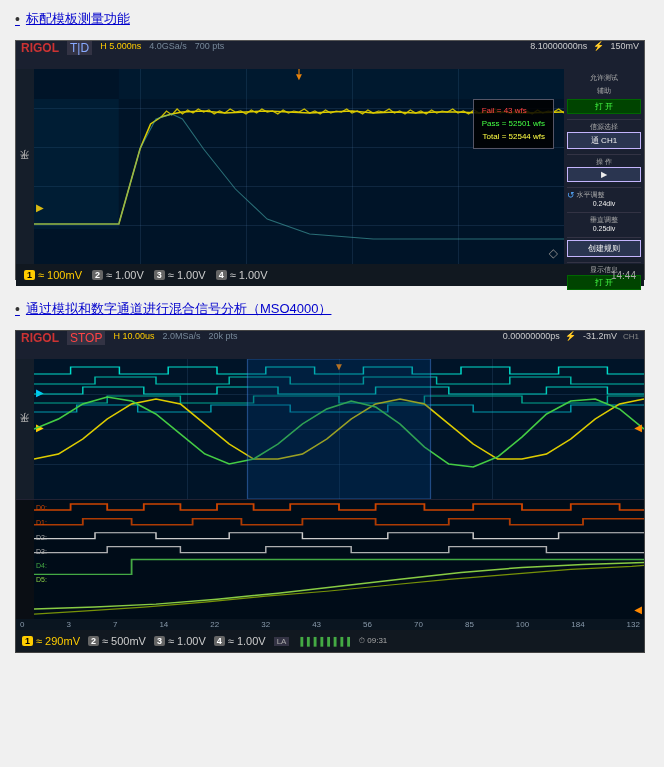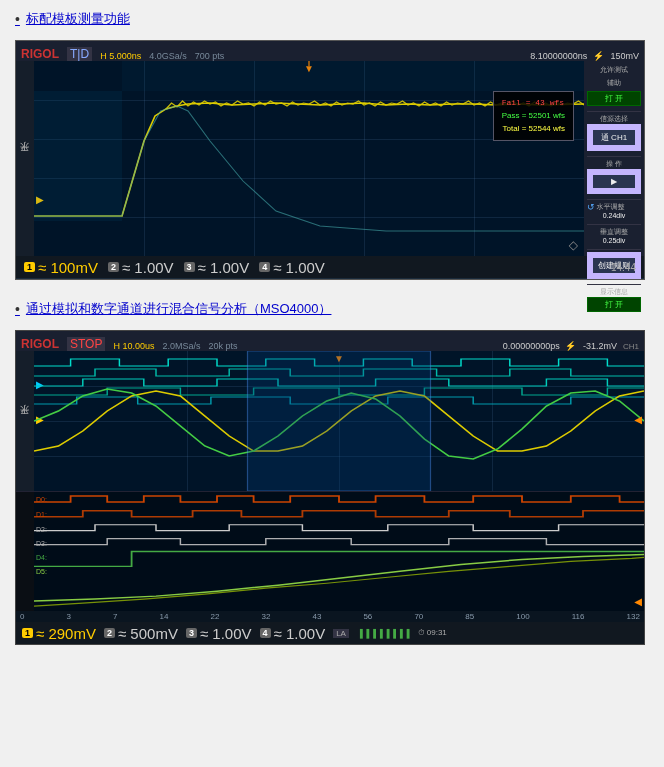--- a/index.html
+++ b/index.html
@@ -34,23 +34,23 @@
     }
 
     
     .osc1 {
       width: 630px;
       height: 240px;
     }
 
     .osc-header {
       display: flex;
-      align-items: flex-end;
+      align-items: flex-start;
       background: #1a2030;
-      height: 20px;
+      height: 28px;
       font-size: 10px;
       color: #ccc;
       padding: 0 5px;
       gap: 8px;
     }
     .osc-header .brand {
       color: #cc3333;
       font-weight: bold;
       font-size: 12px;
     }
@@ -124,42 +124,42 @@
       font-weight: bold;
       padding: 0 3px;
       font-size: 9px;
       border-radius: 2px;
     }
     .ch-num-grey {
       background: #666;
       color: #fff;
     }
     .ch-val {
-      font-size: 15px;
+      font-size: 11px;
     }
     .time-display {
       margin-left: auto;
       color: #aaa;
       font-size: 10px;
     }
 
     
     .osc1-right {
-      width: 60px;
+      width: 80px;
       background: #1a2030;
       display: flex;
       flex-direction: column;
       padding: 4px 3px;
       gap: 3px;
       font-size: 8px;
       color: #ddd;
     }
     .panel-btn {
       background: #2a3550;
-      border: 6px solid #c4b5fd;
+      border: 1px solid #c4b5fd;
       color: #eee;
       padding: 2px 4px;
       font-size: 8px;
       text-align: center;
     }
     .panel-label {
       color: #aaa;
       font-size: 7px;
       text-align: center;
     }
@@ -190,21 +190,21 @@
       position: absolute;
       top: 30px;
       right: 10px;
       background: rgba(0,0,0,0.85);
       border: 1px solid #556;
       color: #ddd;
       font-size: 8px;
       padding: 5px 8px;
       line-height: 1.6;
     }
-    .popup-box .fail { color: #ff4444; font-family: Liberation Mono, monospace; }
+    .popup-box .fail { color: #ff4444; }
     .popup-box .pass { color: #44ff44; }
     .popup-box .total { color: #ffff44; text-align: right; }
 
     
     .osc2-container {
       width: 630px;
       background: #001020;
       border: 1px solid #444;
     }
 
@@ -471,21 +471,21 @@
     <span>3</span>
     <span>7</span>
     <span>14</span>
     <span>22</span>
     <span>32</span>
     <span>43</span>
     <span>56</span>
     <span>70</span>
     <span>85</span>
     <span>100</span>
-    <span>116</span>
+    <span>184</span>
     <span>132</span>
   </div>
 
   <div class="footer-osc2">
     <div class="ch-badge">
       <span class="ch-num">1</span>
       <span class="ch-val" style="color:#ffcc00;text-align:center;">≈ 290mV</span>
     </div>
     <div class="ch-badge">
       <span class="ch-num ch-num-grey">2</span>

